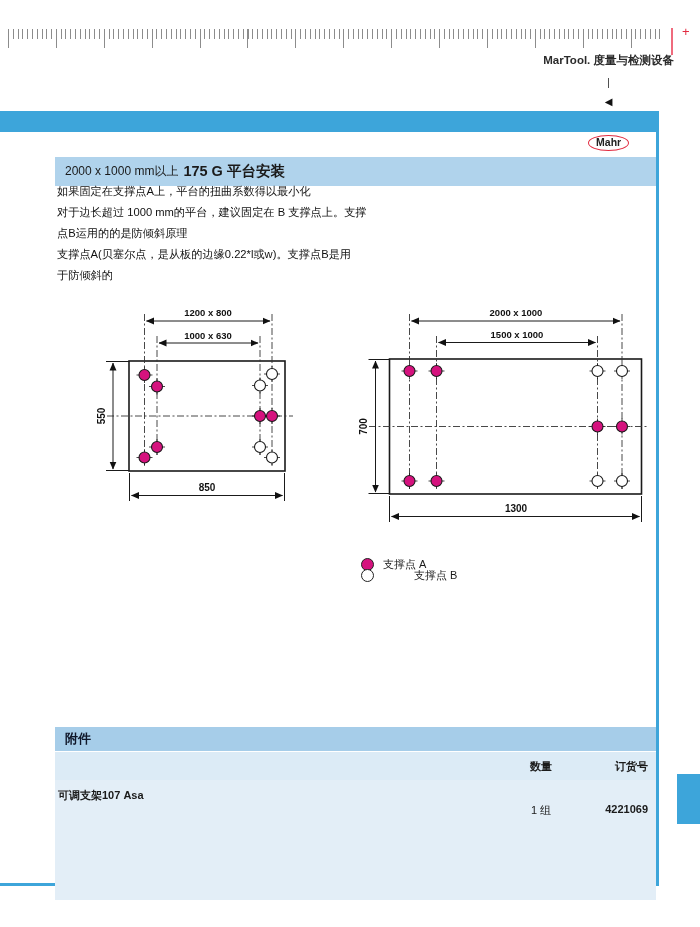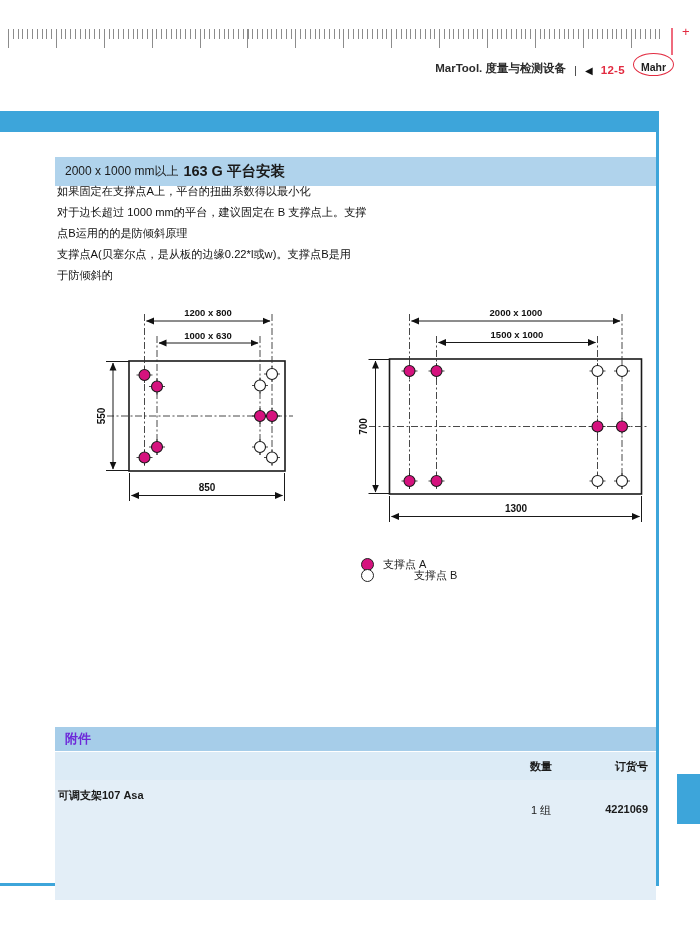--- a/index.html
+++ b/index.html
@@ -8,26 +8,26 @@
 
   
   .ticks-short{position:absolute;left:8px;top:29px;width:653px;height:10px;
     background:repeating-linear-gradient(to right,#8c8c8c 0,#8c8c8c 1px,transparent 1px,transparent 4.79px);}
   .ticks-long{position:absolute;left:8px;top:29px;width:653px;height:19px;
     background:repeating-linear-gradient(to right,#8c8c8c 0,#8c8c8c 1px,transparent 1px,transparent 47.9px);}
   .crop-line{position:absolute;left:671px;top:28px;width:2px;height:27px;background:#ef6b7d;}
   .plus-mark{position:absolute;left:682px;top:24px;font-size:13px;color:#e22b40;}
 
   
-  .page-header{position:absolute;top:53px;right:26px;display:flex;align-items:flex-end;gap:8px;
-    font-size:11.5px;font-weight:bold;color:#2b2b2b;white-space:nowrap;}
+  .page-header{position:absolute;top:53px;right:26px;display:flex;align-items:center;gap:8px;
+    font-size:11.5px;font-weight:bold;color:#2b2b2b;white-space:nowrap;flex-direction:column;}
   .page-header .sep{font-weight:normal;color:#444;}
   .page-header .arrow{font-size:10px;color:#111;}
   .page-header .pagenum{color:#e22b40;letter-spacing:0.3px;}
-  .logo-oval{border:1.6px solid #e22b40;border-radius:50%;padding:7px 7px 2px 7px;
+  .logo-oval{border:1.6px solid #e22b40;border-radius:50%;padding:0 7px 2px 7px;
     font-size:10.5px;font-weight:bold;color:#222;}
 
   
   .topbar{position:absolute;left:0;top:111px;width:659px;height:21px;background:#3da5da;}
   .right-rule{position:absolute;left:656px;top:111px;width:3px;height:775px;background:#3da5da;}
   .bottom-rule{position:absolute;left:0;top:883px;width:659px;height:3px;background:#3da5da;}
   .side-tab{position:absolute;left:677px;top:774px;width:23px;height:50px;background:#3da5da;}
 
   
   .title-bar{position:absolute;left:55px;top:146px;width:601px;height:29px;background:#b0d3ec;
@@ -46,21 +46,21 @@
 
   
   .legend-row{position:absolute;left:361px;display:flex;align-items:center;gap:9px;font-size:11px;}
   .legend-dot{width:13px;height:13px;border-radius:50%;border:1.2px solid #222;box-sizing:border-box;}
   .dot-a{background:#d5127e;}
   .dot-b{background:#fff;}
 
   
   .acc-bar{position:absolute;left:55px;top:727px;width:601px;height:24px;background:#a6cde9;
     display:flex;align-items:center;padding-left:10px;box-sizing:border-box;
-    font-size:13px;font-weight:bold;color:#6d28d9;}
+    font-size:13px;font-weight:bold;color:#0f172a;}
   .acc-head{position:absolute;left:55px;top:752px;width:601px;height:40px;background:#dcebf6;
     font-size:11px;font-weight:bold;}
   .acc-body{position:absolute;left:55px;top:780px;width:601px;height:120px;background:#e3eef7;
     font-size:11px;}
   .col-qty{position:absolute;left:441px;width:90px;text-align:center;}
   .col-order{position:absolute;right:8px;width:100px;text-align:right;}
   .acc-head .col-qty,.acc-head .col-order{top:7px;}
   .acc-name{position:absolute;left:3px;top:9px;font-weight:bold;line-height:13.5px;}
   .acc-desc{position:absolute;left:3px;top:22px;font-weight:bold;line-height:13.5px;}
   .acc-qty{top:23px;font-weight:normal;}
@@ -84,21 +84,21 @@
     <span class="logo-oval">Mahr</span>
   </div>
 
   <div class="topbar"></div>
   <div class="right-rule"></div>
   <div class="bottom-rule"></div>
   <div class="side-tab"></div>
 
   <div class="title-bar">
     <span class="t-pre">2000 x 1000 mm以上</span>
-    <span class="t-bold">163 G 平台安装</span>
+    <span class="t-bold">175 G 平台安装</span>
   </div>
 
   <div class="body-text">如果固定在支撑点A上，平台的扭曲系数得以最小化
 对于边长超过 1000 mm的平台，建议固定在 B 支撑点上。支撑
 点B运用的的是防倾斜原理
 支撑点A(贝塞尔点，是从板的边缘0.22*l或w)。支撑点B是用
 于防倾斜的</div>
 
   <svg class="diagram-svg" viewBox="90 300 565 235" xmlns="http://www.w3.org/2000/svg">
     <defs>

